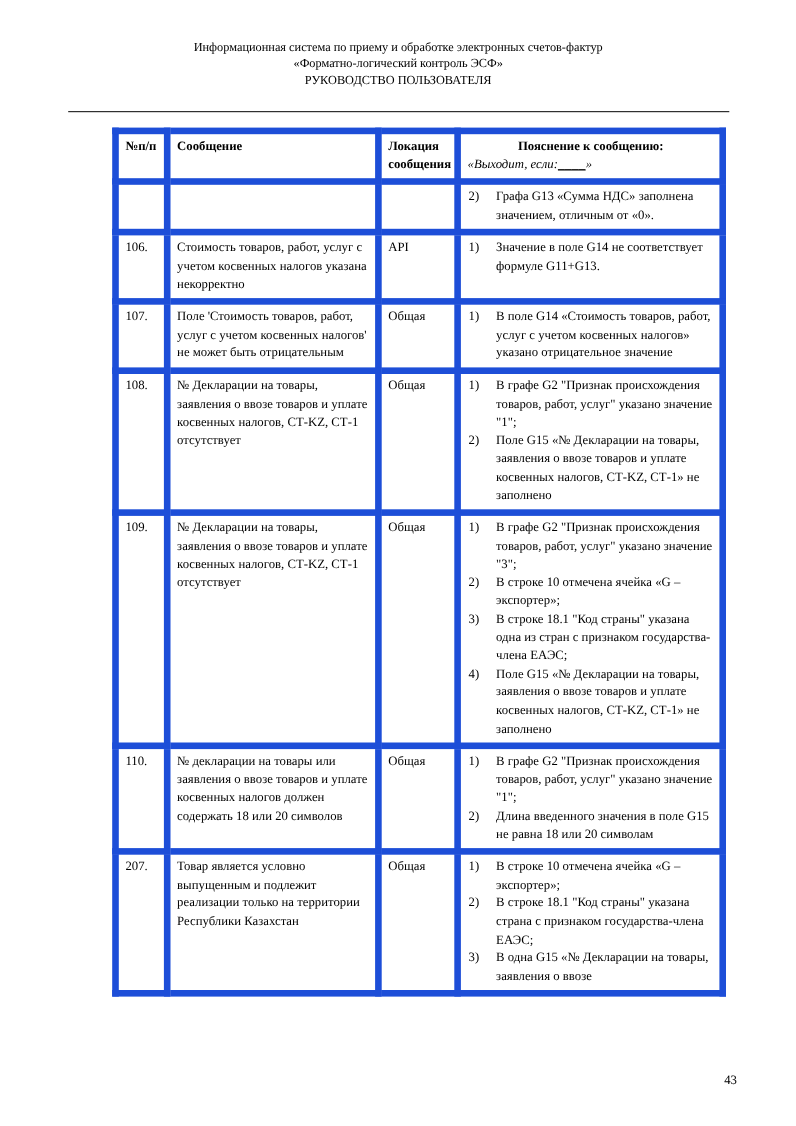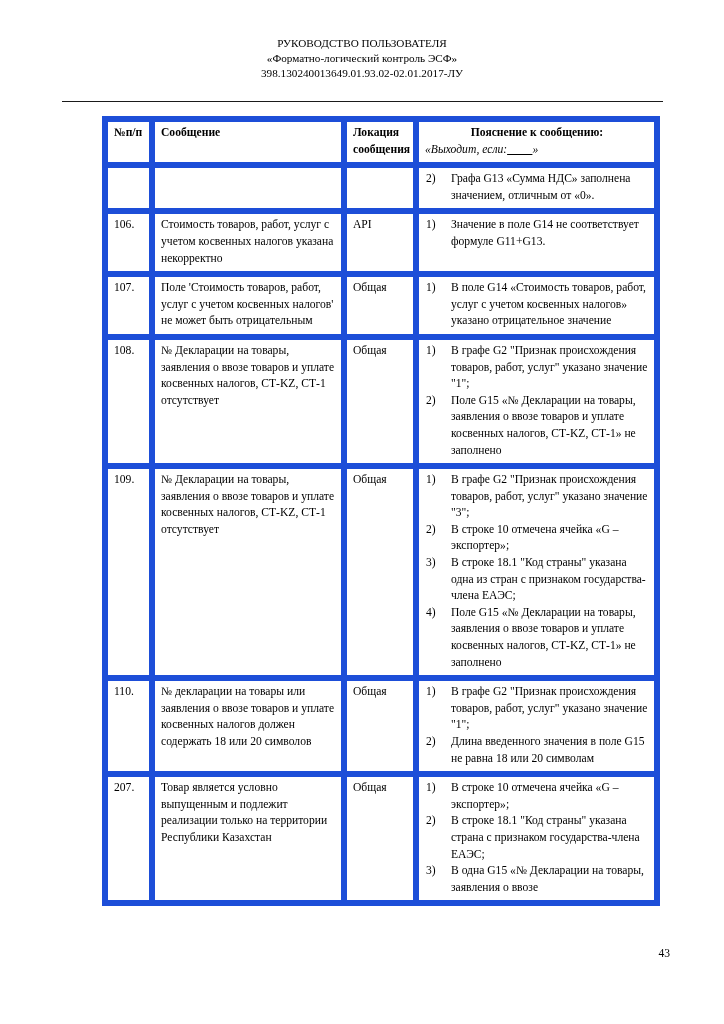--- a/index.html
+++ b/index.html
@@ -109,33 +109,33 @@
     left: 1px;
     top: 0;
     width: 22px;
     text-align: left;
   }
 
   
   .page-number {
     position: absolute;
     right: 54px;
-    top: 947px;
+    top: 975px;
     font-size: 11.6px;
   }
 </style>
 </head>
 <body>
 
 <div class="page">
 
   <div class="doc-header">
+    <div class="line">Информационная система по приему и обработке электронных счетов-фактур</div>
+    <div class="line">«Форматно-логический контроль ЭСФ»</div>
     <div class="line">РУКОВОДСТВО ПОЛЬЗОВАТЕЛЯ</div>
-    <div class="line">«Форматно-логический контроль ЭСФ»</div>
-    <div class="line">398.130240013649.01.93.02-02.01.2017-ЛУ</div>
   </div>
 
   <div class="header-rule"></div>
 
   <div class="tbl-wrap">
     <table class="flk">
       <colgroup>
         <col class="c1">
           <col class="c2">
           <col class="c3">

